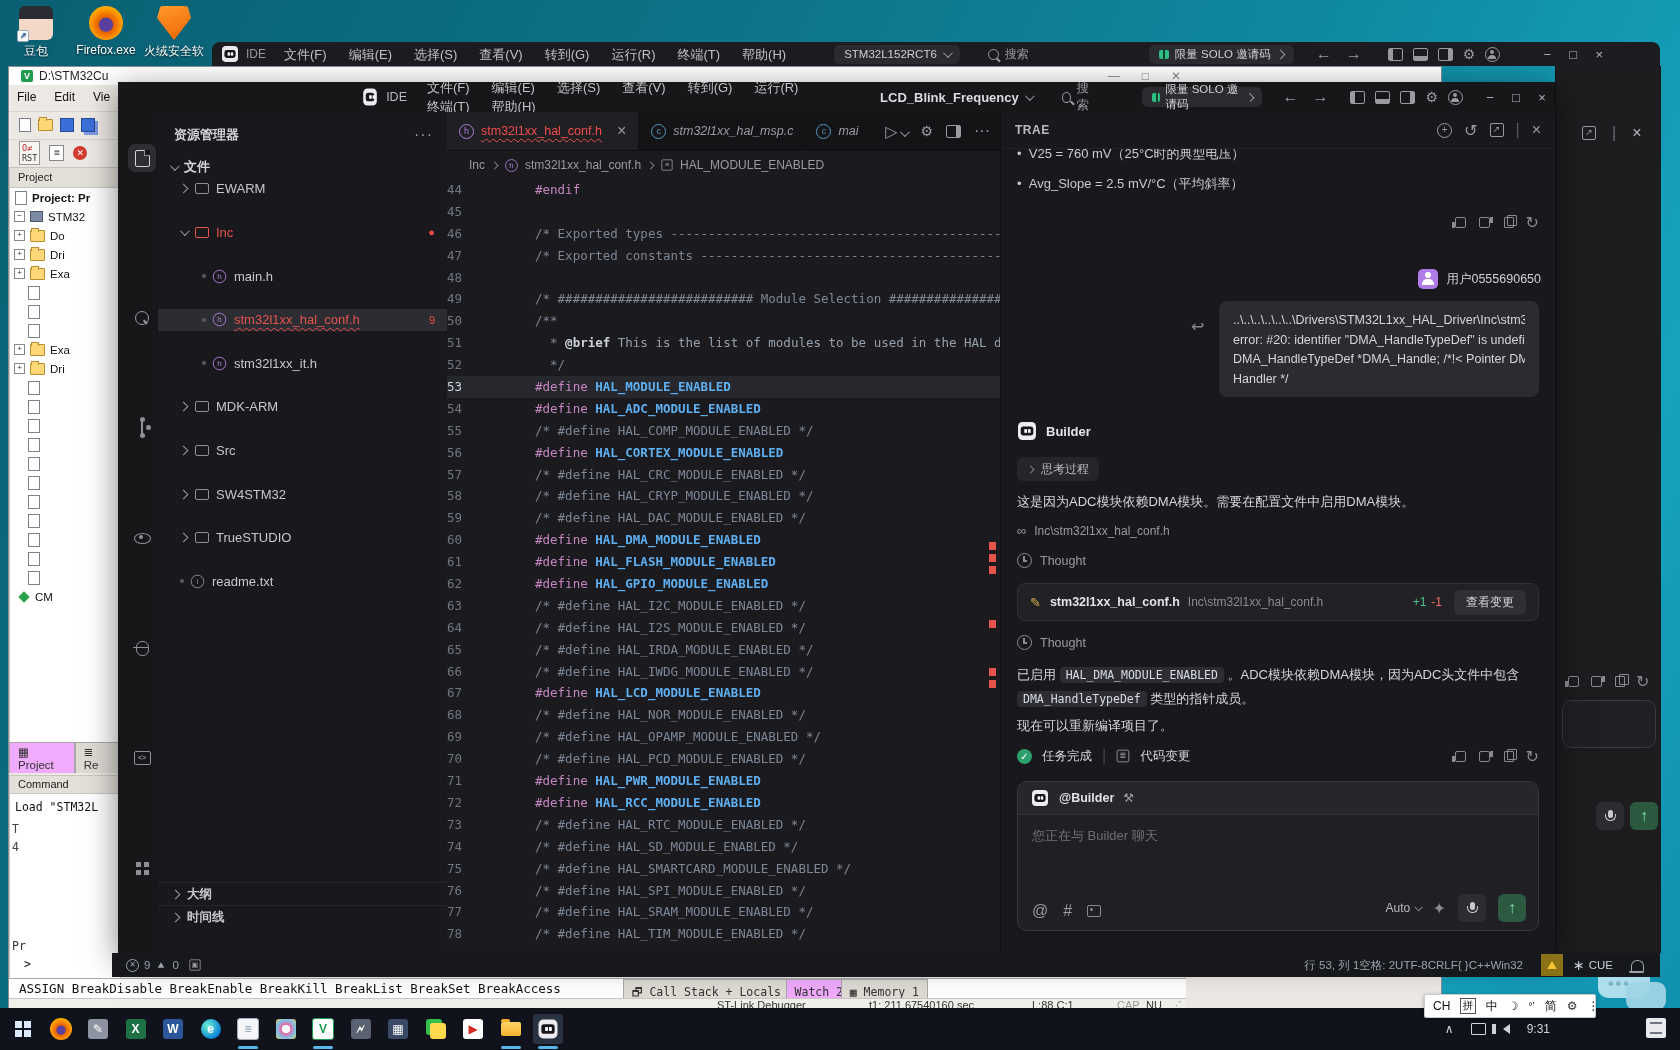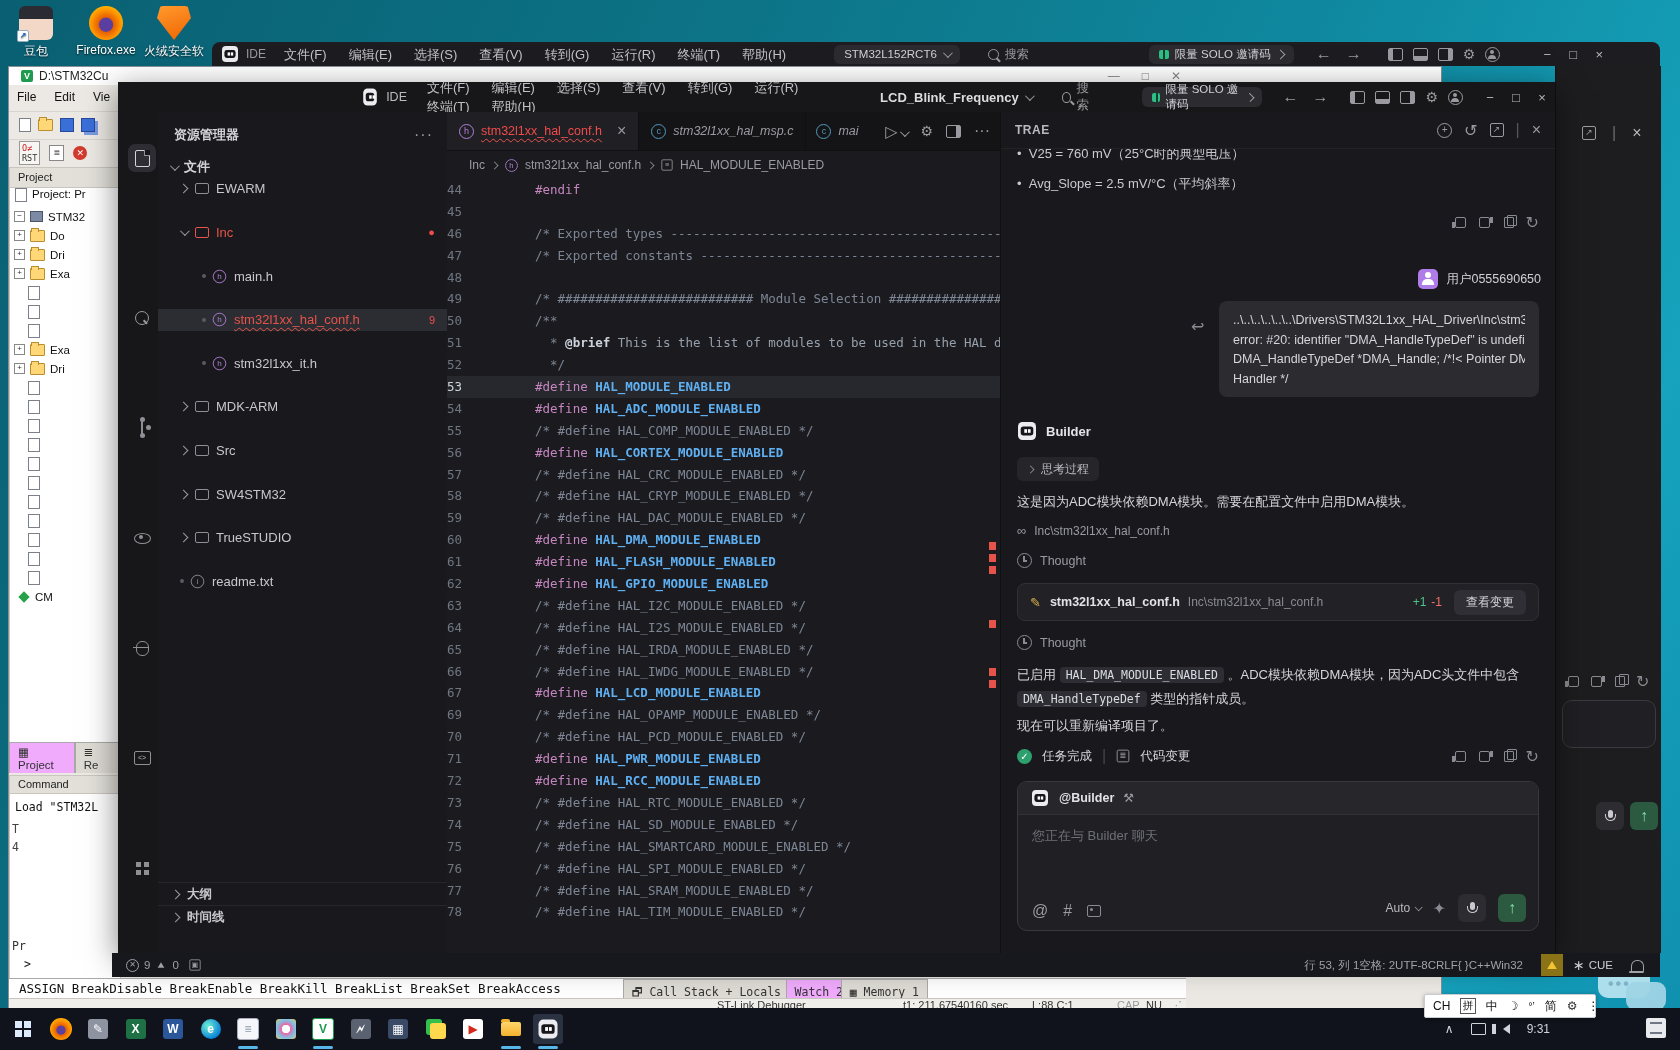--- a/index.html
+++ b/index.html
@@ -205,21 +205,21 @@
     <span style="width:13px;height:14px;border:1px solid #888;background:#fff;font-size:8px;line-height:13px;text-align:center;color:#555">≣</span>
     <span style="width:14px;height:14px;border-radius:50%;background:#d23b2e;color:#fff;font-size:9px;line-height:14px;text-align:center;font-weight:bold">✕</span>
   </div>
 
   <div class="abs" style="left:0;top:100px;width:110px;height:20px;background:#e3e0da;border:1px solid #c9c6c0;font-size:11px;color:#222;line-height:18px;padding-left:8px">
     <span>Project</span>
   </div>
 
   <div class="abs" style="left:0;top:120px;width:110px;height:564px;background:#fff;border:1px solid #c9c6c0;overflow:hidden">
     <div id="keil-tree">
-        <div style="height: 19px; display: flex; align-items: flex-start; font-size: 11.5px; color: rgb(17, 17, 17); padding-left: 4px; white-space: nowrap;">
+        <div style="height: 19px; display: flex; align-items: center; font-size: 11.5px; color: rgb(17, 17, 17); padding-left: 4px; white-space: nowrap; font-weight: bold;">
           <span class="kpage" style="margin: 0px 5px 0px 1px;"></span>
           <span>Project: Pr</span>
         </div>
         <div style="height: 19px; display: flex; align-items: center; font-size: 11.5px; color: rgb(17, 17, 17); padding-left: 4px; white-space: nowrap;">
           <span class="kplus">−</span>
           <span style="width: 11px; height: 9px; background: rgb(125, 138, 163); border: 1px solid rgb(74, 84, 104); margin: 0px 5px;"></span>
           <span>STM32</span>
         </div>
         <div style="height: 19px; display: flex; align-items: center; font-size: 11.5px; color: rgb(17, 17, 17); padding-left: 4px; white-space: nowrap;">
           <span class="kplus">+</span>
@@ -327,21 +327,21 @@
 
   <div class="abs mono" style="left:0;top:911px;width:1177px;height:20px;background:#fff;border-top:1px solid #a9a9a9;font-size:12.5px;color:#111;line-height:20px;white-space:nowrap;overflow:hidden">
     <span style="padding-left:10px">ASSIGN BreakDisable BreakEnable BreakKill BreakList BreakSet BreakAccess</span>
     <span style="position:absolute;right:396px;top:0" class="ktab">🗗 <span>Call Stack + Locals</span></span>
     <span style="position:absolute;right:334px;top:0" class="ktab sel"><span>Watch 2</span></span>
     <span style="position:absolute;right:258px;top:0" class="ktab">▦ <span>Memory 1</span></span>
   </div>
 
   <div class="abs" style="left:0;top:931px;width:1177px;height:16px;background:#f0efec;border-top:1px solid #c9c6c0;font-size:11px;color:#333">
     <span style="position:absolute;left:708px">ST-Link Debugger</span>
-    <span style="position:absolute;left:894px">t1: 211.67540160 sec</span>
+    <span style="position:absolute;left:860px">t1: 211.67540160 sec</span>
     <span style="position:absolute;left:1023px">L:88 C:1</span>
     <span style="position:absolute;left:1108px;color:#999">CAP</span>
     <span style="position:absolute;left:1137px">NU</span>
     <span style="position:absolute;left:1162px;color:#999">⋰</span>
   </div>
 </div>
 
 <div class="abs" style="left:118px;top:82px;width:1437px;height:871px;background:#1b1b1f;box-shadow:0 8px 30px rgba(0,0,0,.5)">
 
   <div class="abs" style="left:0;top:0;right:0;height:30px;background:#17171a;display:flex;align-items:center">
@@ -526,20 +526,21 @@
         <div class="cl"><span class="ln">58</span><span class="s-cm">/* #define HAL_CRYP_MODULE_ENABLED */</span></div>
         <div class="cl"><span class="ln">59</span><span class="s-cm">/* #define HAL_DAC_MODULE_ENABLED */</span></div>
         <div class="cl"><span class="ln">60</span><span class="s-pp">#define</span><span class="s-cm2"> </span><span class="s-id">HAL_DMA_MODULE_ENABLED</span></div>
         <div class="cl"><span class="ln">61</span><span class="s-pp">#define</span><span class="s-cm2"> </span><span class="s-id">HAL_FLASH_MODULE_ENABLED</span></div>
         <div class="cl"><span class="ln">62</span><span class="s-pp">#define</span><span class="s-cm2"> </span><span class="s-id">HAL_GPIO_MODULE_ENABLED</span></div>
         <div class="cl"><span class="ln">63</span><span class="s-cm">/* #define HAL_I2C_MODULE_ENABLED */</span></div>
         <div class="cl"><span class="ln">64</span><span class="s-cm">/* #define HAL_I2S_MODULE_ENABLED */</span></div>
         <div class="cl"><span class="ln">65</span><span class="s-cm">/* #define HAL_IRDA_MODULE_ENABLED */</span></div>
         <div class="cl"><span class="ln">66</span><span class="s-cm">/* #define HAL_IWDG_MODULE_ENABLED */</span></div>
         <div class="cl"><span class="ln">67</span><span class="s-pp">#define</span><span class="s-cm2"> </span><span class="s-id">HAL_LCD_MODULE_ENABLED</span></div>
+        <div class="cl"><span class="ln">68</span><span class="s-cm">/* #define HAL_NOR_MODULE_ENABLED */</span></div>
         <div class="cl"><span class="ln">69</span><span class="s-cm">/* #define HAL_OPAMP_MODULE_ENABLED */</span></div>
         <div class="cl"><span class="ln">70</span><span class="s-cm">/* #define HAL_PCD_MODULE_ENABLED */</span></div>
         <div class="cl"><span class="ln">71</span><span class="s-pp">#define</span><span class="s-cm2"> </span><span class="s-id">HAL_PWR_MODULE_ENABLED</span></div>
         <div class="cl"><span class="ln">72</span><span class="s-pp">#define</span><span class="s-cm2"> </span><span class="s-id">HAL_RCC_MODULE_ENABLED</span></div>
         <div class="cl"><span class="ln">73</span><span class="s-cm">/* #define HAL_RTC_MODULE_ENABLED */</span></div>
         <div class="cl"><span class="ln">74</span><span class="s-cm">/* #define HAL_SD_MODULE_ENABLED */</span></div>
         <div class="cl"><span class="ln">75</span><span class="s-cm">/* #define HAL_SMARTCARD_MODULE_ENABLED */</span></div>
         <div class="cl"><span class="ln">76</span><span class="s-cm">/* #define HAL_SPI_MODULE_ENABLED */</span></div>
         <div class="cl"><span class="ln">77</span><span class="s-cm">/* #define HAL_SRAM_MODULE_ENABLED */</span></div>
         <div class="cl"><span class="ln">78</span><span class="s-cm">/* #define HAL_TIM_MODULE_ENABLED */</span></div>

